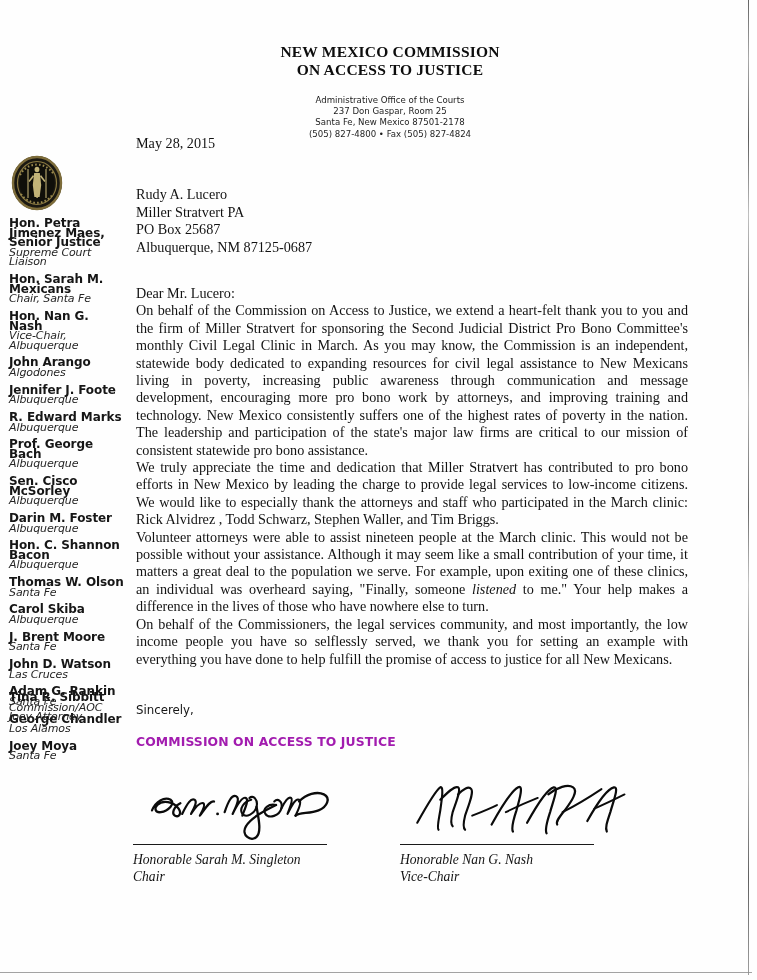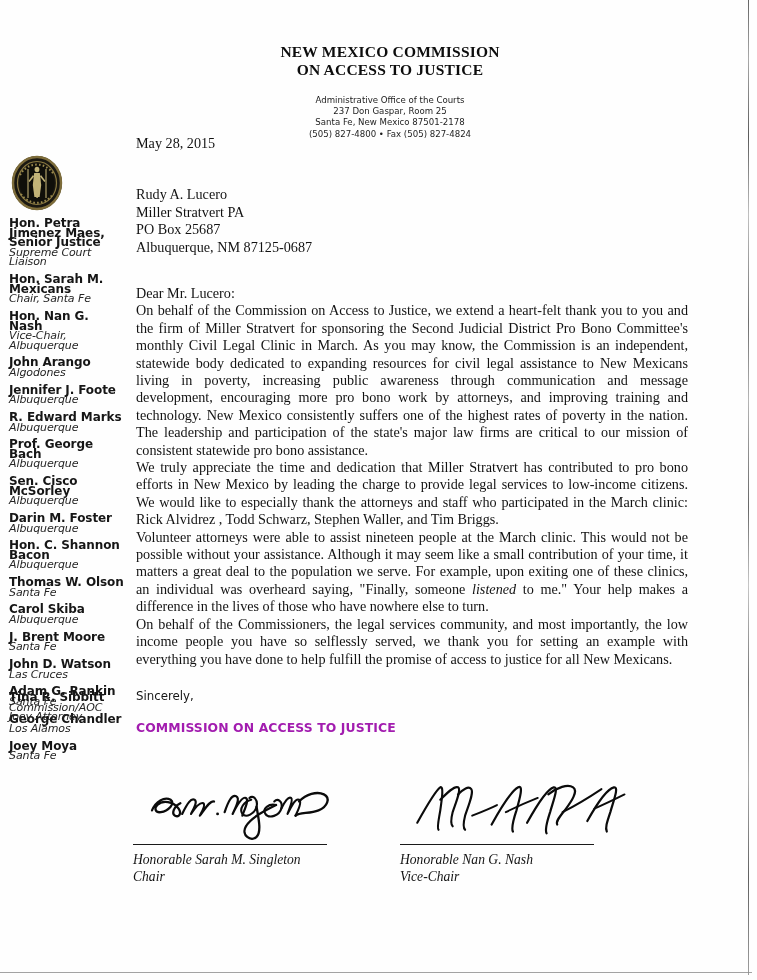--- a/index.html
+++ b/index.html
@@ -133,21 +133,21 @@
     text-align: justify;
     text-justify: inter-word;
   }
   .p1 { margin-top: 24px; }
   .p2 { margin-top: 19px; text-align: left; }
   .p3 { margin-top: 19px; }
   .p4 { margin-top: 19px; }
   .para em { font-style: italic; }
 
   .sincerely {
-    margin-top: 21px;
+    margin-top: 35px;
     font-family: "DejaVu Sans", sans-serif;
     font-size: 11.8px;
     line-height: 15px;
     color: #161616;
   }
   .org-name {
     margin-top: 16px;
     font-family: "DejaVu Sans", sans-serif;
     font-weight: bold;
     font-size: 12.4px;

